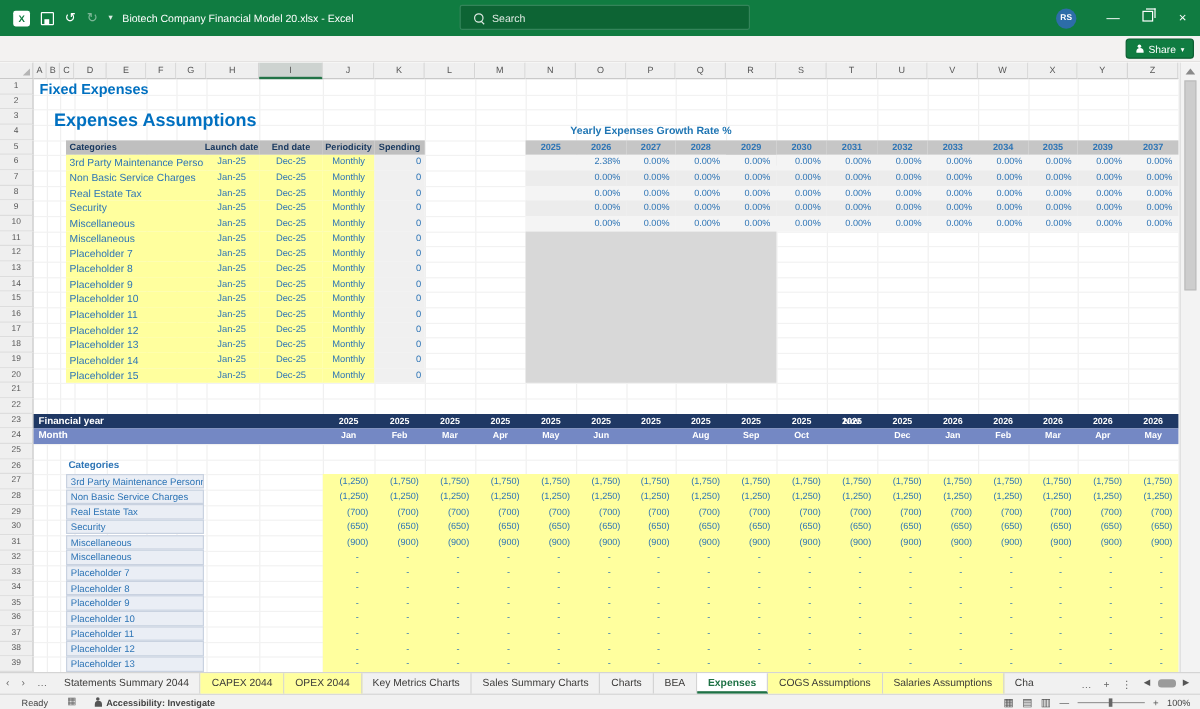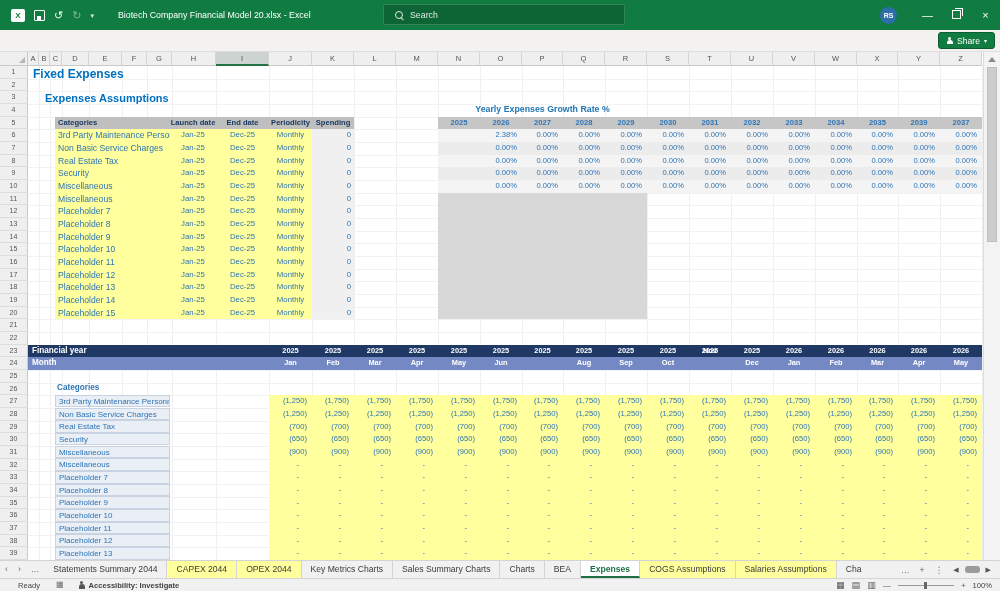--- a/index.html
+++ b/index.html
@@ -8,21 +8,21 @@
 
   
   .titlebar{display:flex;align-items:center;height:30px;background:#107C41;position:relative;}
   .qat{display:flex;align-items:center;gap:9px;padding-left:11px;color:#fff;}
   .logo{width:14px;height:13px;background:#fff;color:#107C41;font-size:8px;font-weight:bold;text-align:center;line-height:13px;border-radius:2px;}
   .qicon{color:#fff;font-size:11px;line-height:13px;}
   .qicon.save{width:9px;height:9px;border:1px solid #fff;border-radius:1px;position:relative;}
   .qicon.save::after{content:'';position:absolute;left:2px;bottom:0;width:4px;height:4px;background:#fff;}
   .dim{opacity:.45;}
   .caret{font-size:7px;opacity:.85;}
-  .doc-title{color:#fff;font-size:8.8px;margin-left:24px;white-space:nowrap;}
+  .doc-title{color:#fff;font-size:8.8px;margin-left:8px;white-space:nowrap;}
   .search-box{position:absolute;left:383px;top:4px;width:242px;height:21px;background:#0D6434;border:1px solid #34845A;border-radius:2px;display:flex;align-items:center;color:#DFEAE3;font-size:8.8px;gap:7px;padding-left:11px;box-sizing:border-box;}
   .mag{width:6px;height:6px;border:1px solid #DFEAE3;border-radius:50%;position:relative;flex:0 0 auto;}
   .mag::after{content:'';position:absolute;left:5px;top:5px;width:4px;height:1px;background:#DFEAE3;transform:rotate(45deg);transform-origin:0 0;}
   .win-controls{margin-left:auto;display:flex;align-items:center;height:100%;}
   .avatar{width:17px;height:17px;border-radius:50%;background:#2D6DA8;color:#fff;font-size:7px;font-weight:bold;text-align:center;line-height:17px;margin-right:16px;}
   .win-btn{width:29px;height:100%;color:#fff;font-size:11px;text-align:center;line-height:30px;}
   .restore .sq{display:inline-block;width:7px;height:7px;border:1px solid #fff;position:relative;top:0px;}
   .restore .sq::after{content:'';position:absolute;left:2px;top:-3px;width:7px;height:7px;border-top:1px solid #fff;border-right:1px solid #fff;}
 
   
@@ -38,21 +38,21 @@
   
   .sheet{position:relative;width:1000px;height:508px;background:#fff;overflow:hidden;}
   .corner{position:absolute;background:#EFEFEF;border-right:1px solid #C9C9C9;border-bottom:1px solid #C9C9C9;box-sizing:border-box;}
   .corner::after{content:'';position:absolute;right:2px;bottom:2px;width:0;height:0;border-left:6px solid transparent;border-bottom:6px solid #B5B5B5;}
   .colhead{position:absolute;background:#EFEFEF;border-right:1px solid #D5D5D5;border-bottom:1px solid #C9C9C9;font-size:7.5px;color:#555;text-align:center;line-height:13px;box-sizing:border-box;}
   .colhead.sel{background:#CDD3D0;border-bottom:2px solid #217346;}
   .rowhead{position:absolute;background:#EFEFEF;border-right:1px solid #C9C9C9;border-bottom:1px solid #DDDDDD;font-size:7px;color:#555;text-align:center;line-height:12.6px;box-sizing:border-box;}
   .vline{position:absolute;width:1px;background:#F0F0F0;}
   .hline{position:absolute;height:1px;background:#F2F2F2;}
   .sheet-title{position:absolute;font-size:12px;font-weight:bold;color:#0070C0;white-space:nowrap;}
-  .section-title{position:absolute;font-size:11px;font-weight:bold;color:#0070C0;white-space:nowrap;}
+  .section-title{position:absolute;font-size:15px;font-weight:bold;color:#0070C0;white-space:nowrap;}
   .athead{position:absolute;background:#BFBFBF;color:#17375E;font-weight:bold;font-size:7.6px;line-height:12.6px;text-align:center;box-sizing:border-box;white-space:nowrap;overflow:hidden;}
   .athead.left{text-align:left;padding-left:3px;}
   .atcell{position:absolute;background:#FFFF9E;color:#2E75B6;font-size:7.8px;line-height:12.6px;box-sizing:border-box;white-space:nowrap;overflow:hidden;}
   .atcell.cat{font-size:8.6px;padding-left:3px;}
   .atcell.mid{text-align:center;}
   .atcell.spend{background:#F0F0F0;text-align:right;padding-right:3px;}
   .growth-title{position:absolute;text-align:center;font-weight:bold;color:#2076B4;font-size:8.8px;white-space:nowrap;}
   .gyear{position:absolute;background:#C6C6C6;color:#2E75B6;font-weight:bold;font-size:7.6px;line-height:12.6px;text-align:center;box-sizing:border-box;}
   .gcell{position:absolute;background:#F4F4F4;color:#2E75B6;font-size:7.6px;line-height:12.6px;text-align:right;padding-right:5px;box-sizing:border-box;}
   .gcell.alt{background:#ECECEC;}

